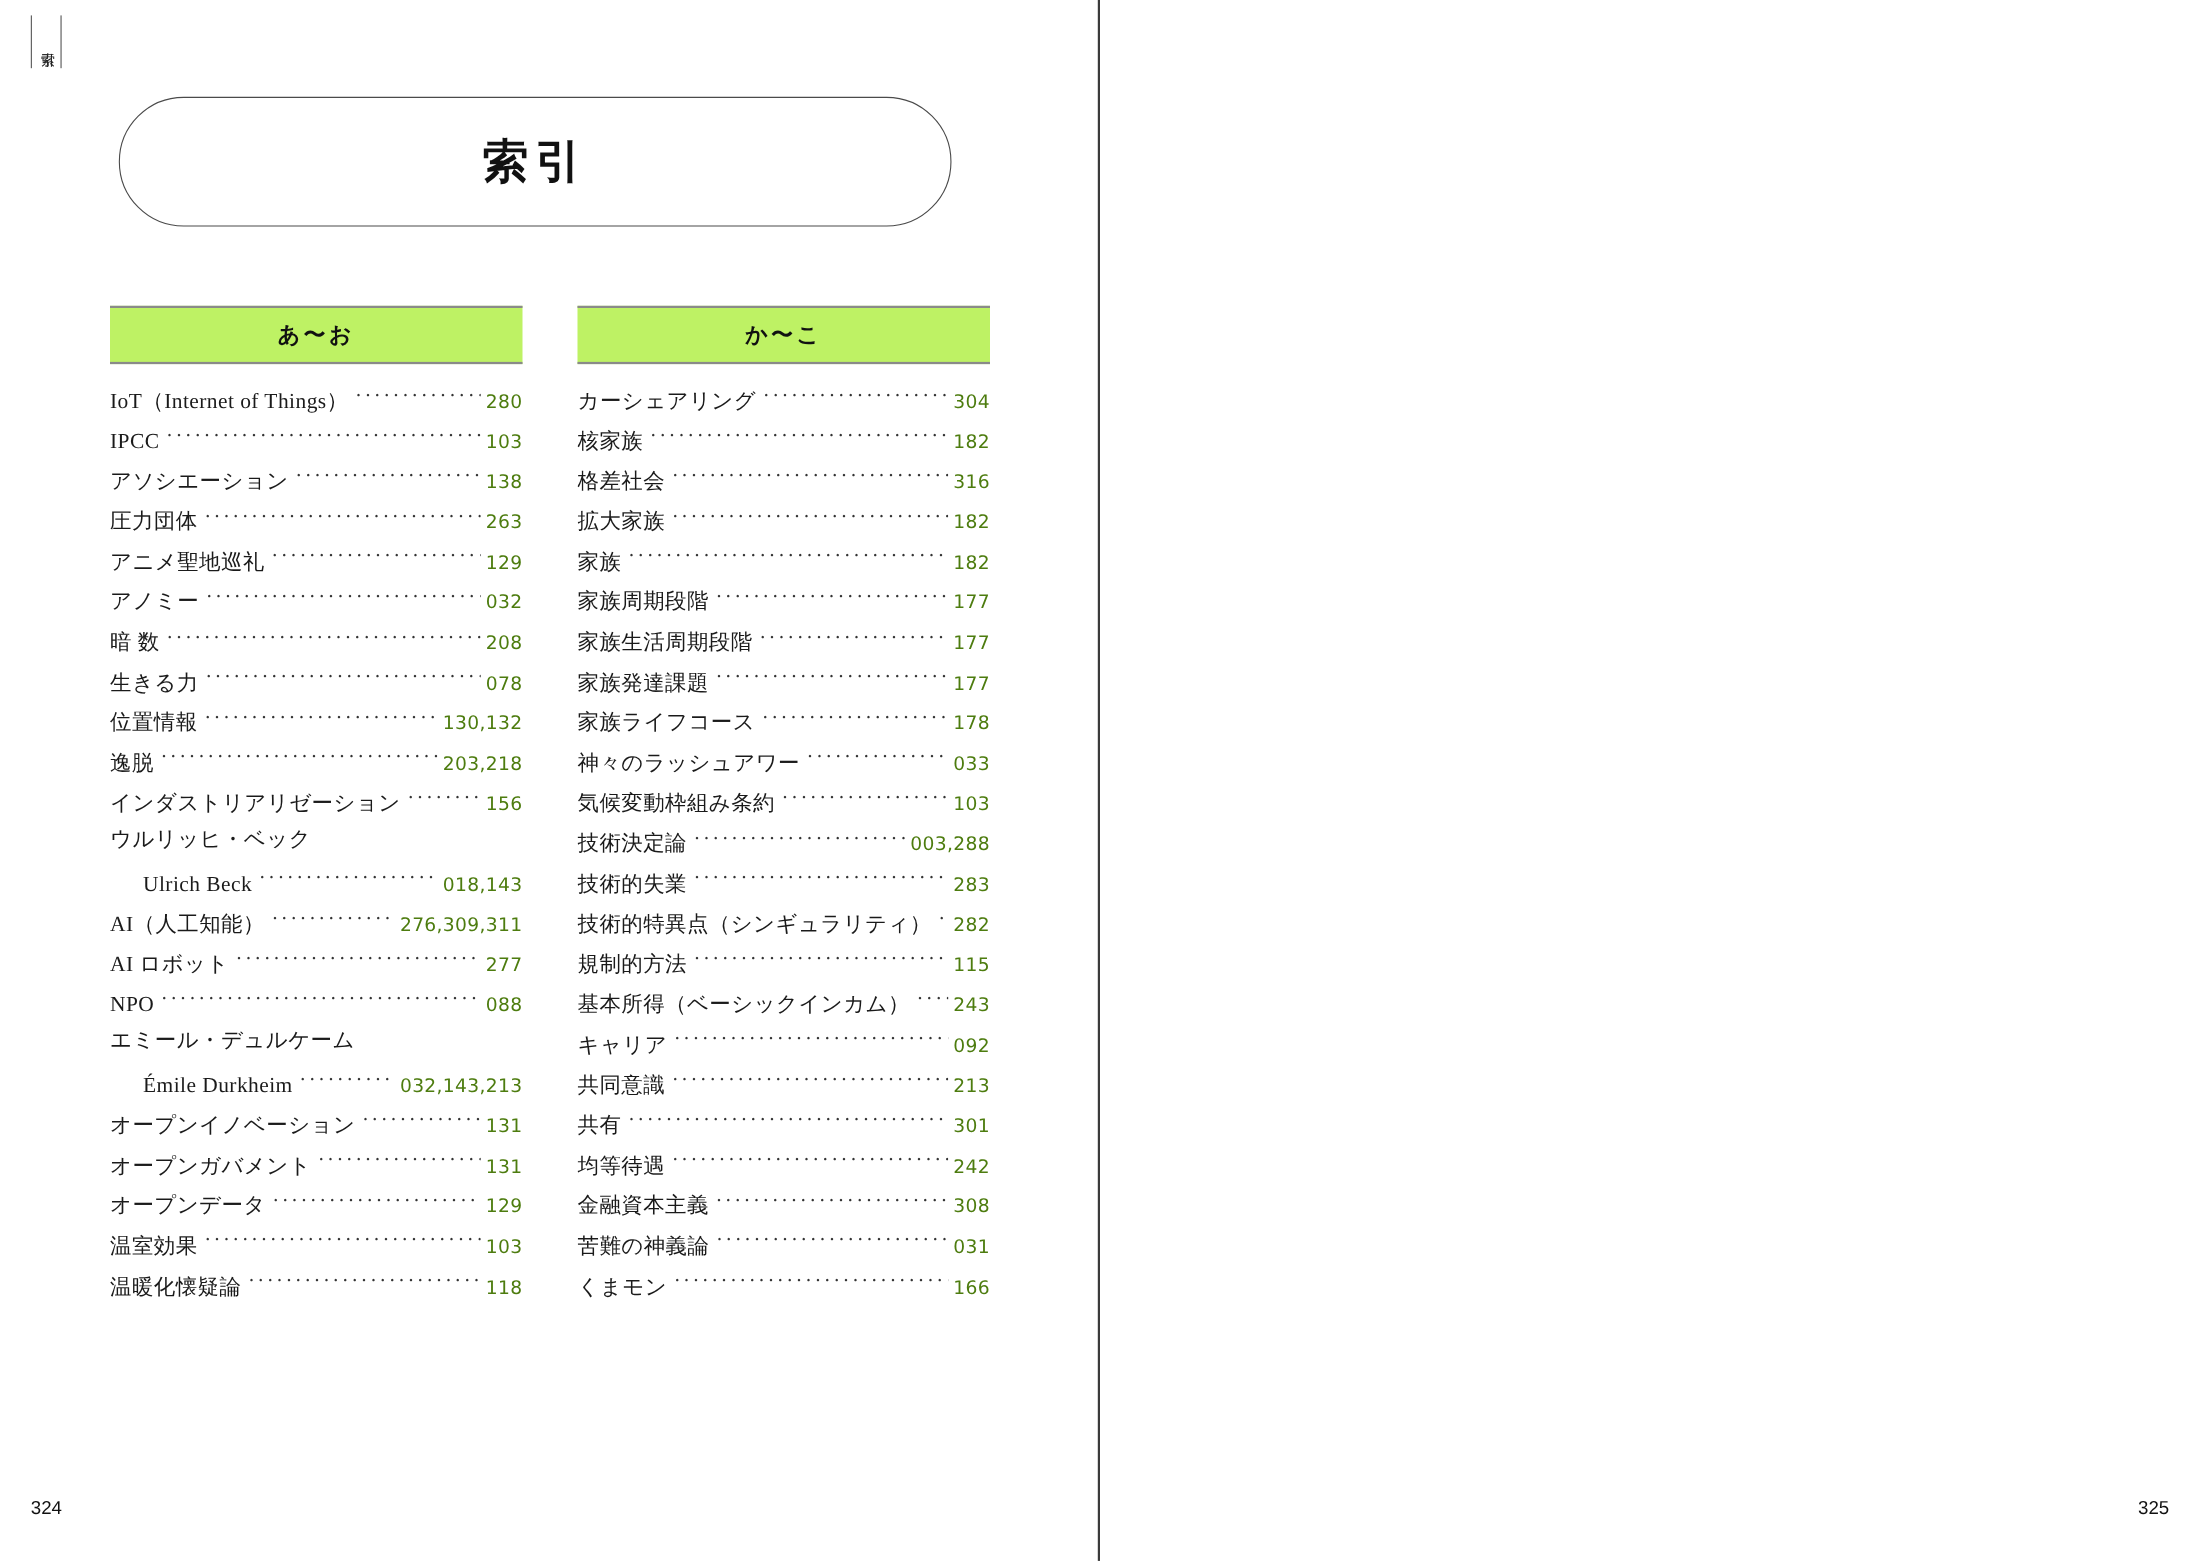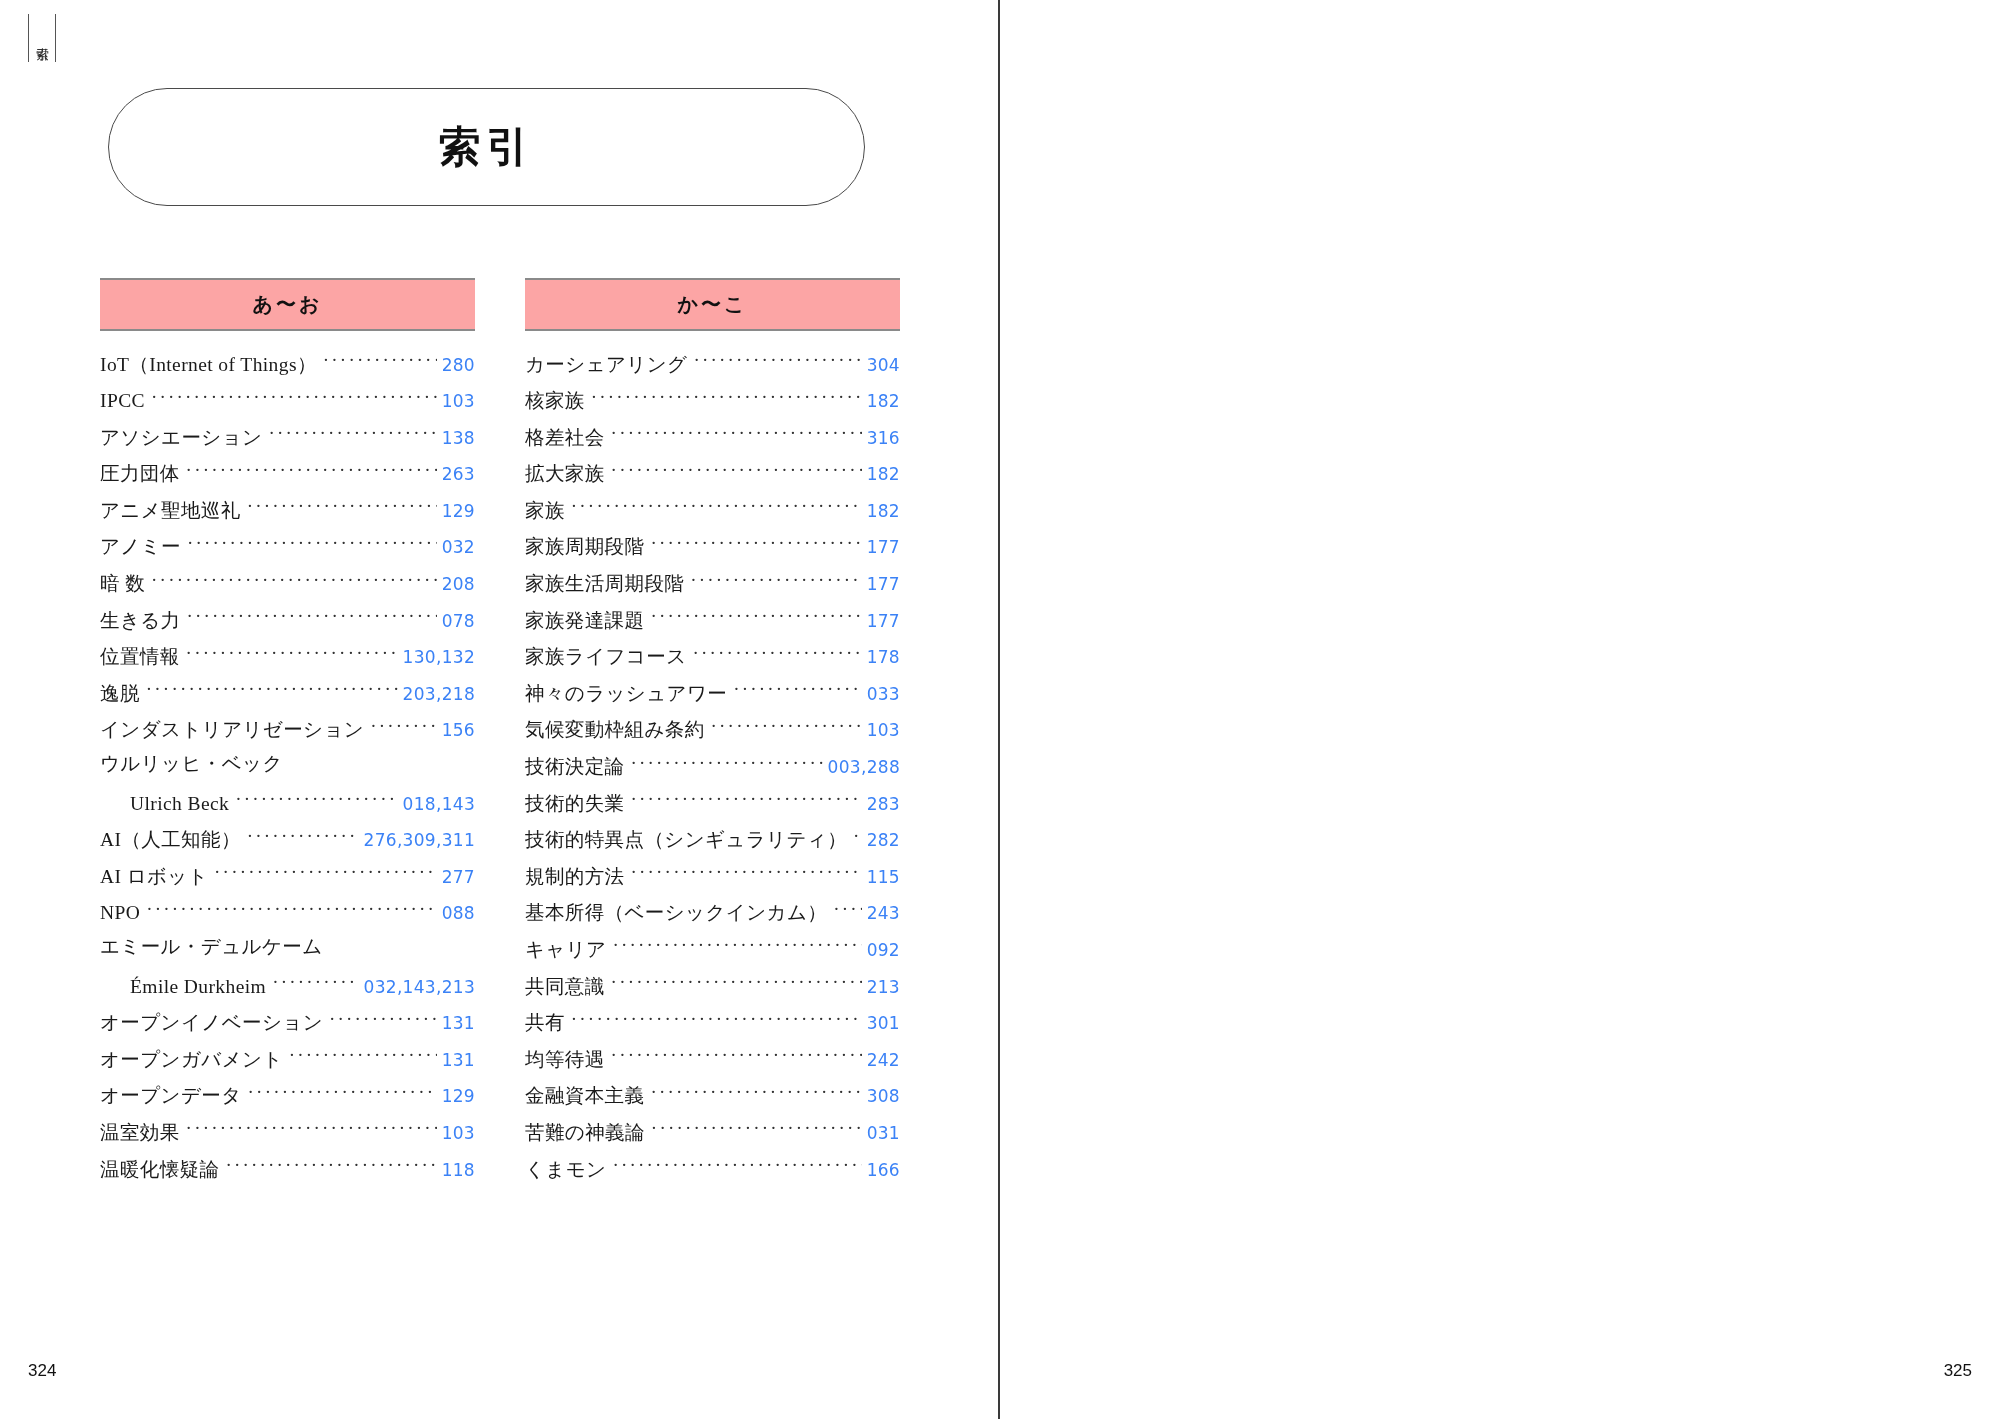--- a/index.html
+++ b/index.html
@@ -79,21 +79,21 @@
     position: absolute;
     display: flex;
   }
   .cols-left  { left: 100px; top: 278px;  width: 800px; gap: 50px; }
 
   .col { width: 375px; }
 
   
   .sec-head {
     height: 53px;
-    background: #fca5a5;
+    background: #bef264;
     border-top: 2.5px solid #8a8a8a;
     border-bottom: 2.5px solid #8a8a8a;
     display: flex;
     align-items: center;
     justify-content: center;
     box-sizing: border-box;
     margin-bottom: 20px;
   }
   .sec-head .sec-label {
     font-family: "DejaVu Sans", sans-serif;
@@ -137,21 +137,21 @@
     position: absolute;
     left: 0;
     bottom: 0.08em;
     white-space: nowrap;
   }
   .entry .pages {
     flex: 0 0 auto;
     font-family: "DejaVu Sans", sans-serif;
     font-size: 17px;
     letter-spacing: 0.3px;
-    color: #3b82f6;
+    color: #4d7c0f;
   }
 
   
   .folio {
     position: absolute;
     bottom: 38px;
     font-family: Liberation Sans, sans-serif;
     font-size: 17px;
     color: #111;
   }

